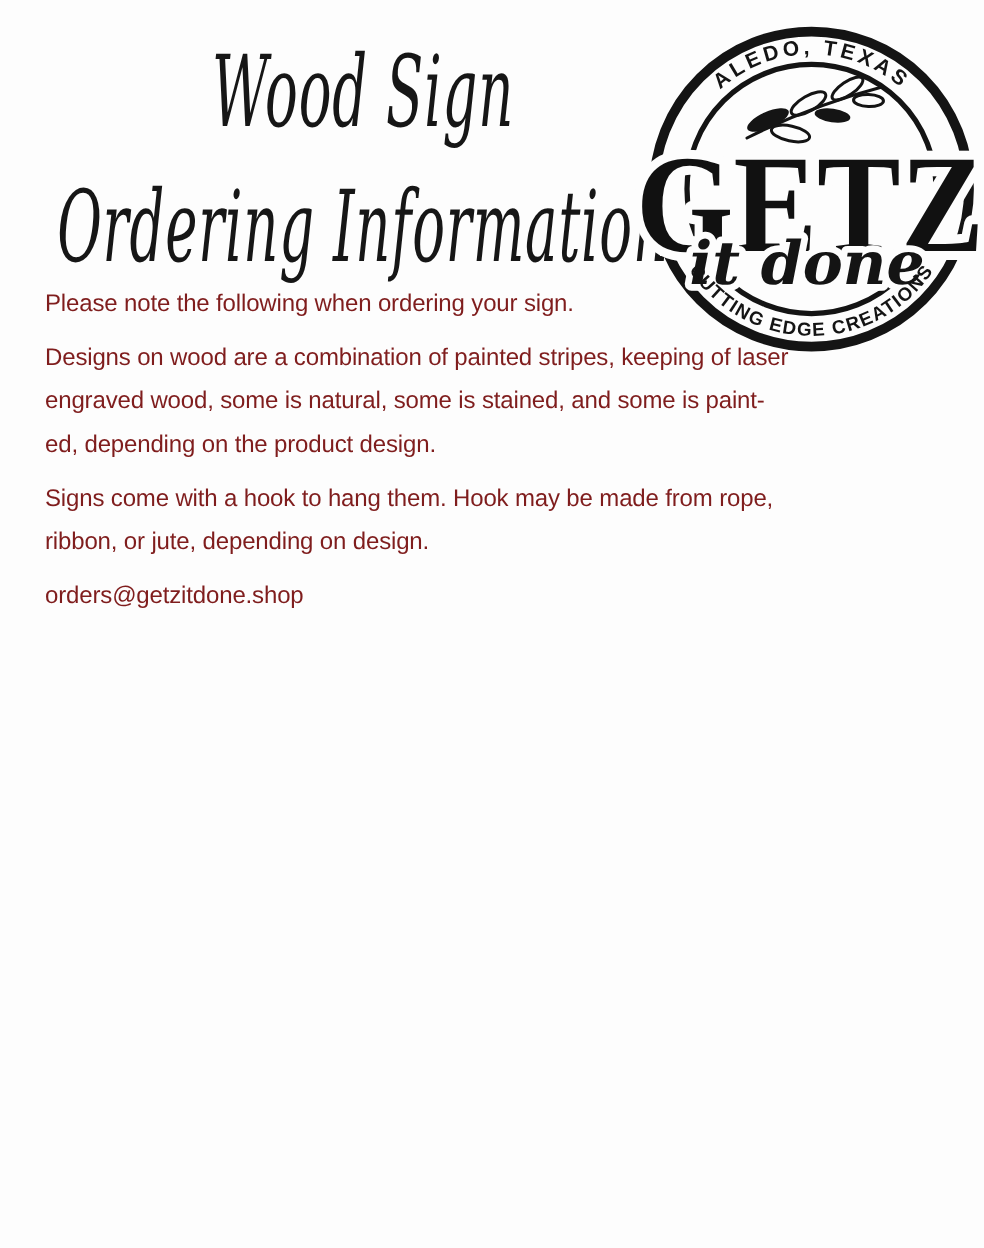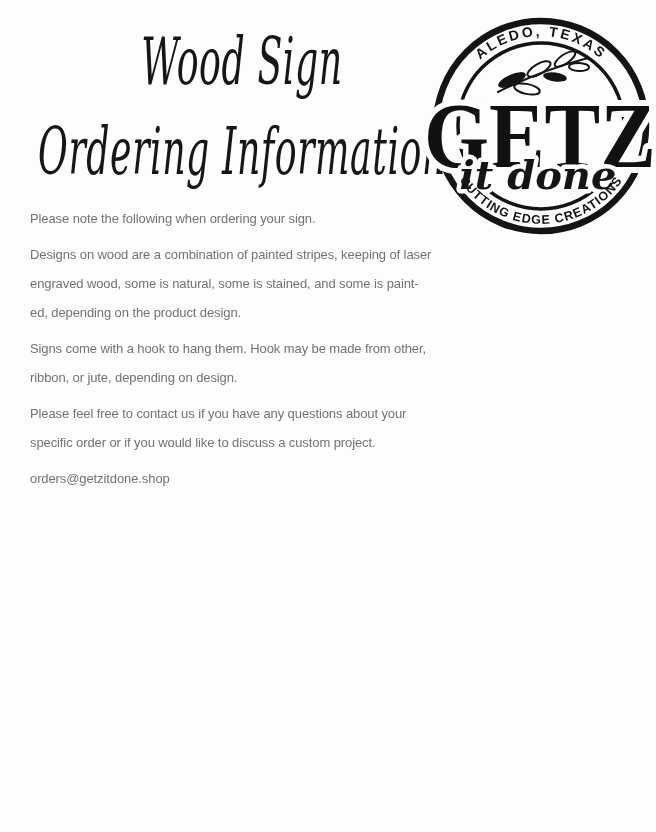--- a/index.html
+++ b/index.html
@@ -69,24 +69,24 @@
     fill: #141414;
     paint-order: stroke fill;
     stroke: #fdfdfd;
     stroke-width: 9px;
     stroke-linejoin: round;
   }
   
   .content {
     position: absolute;
     left: 30px;
-    top: 204px;
+    top: 188px;
     width: 616px;
-    color: #737373;
-    font-size: 13px;
+    color: #7f1d1d;
+    font-size: 16px;
     line-height: 29px;
     letter-spacing: -0.1px;
   }
   .content p {
     margin: 0 0 7px 0;
     white-space: pre-line;
   }
   .content p.email {
     margin-bottom: 0;
   }
@@ -132,20 +132,18 @@
     <text class="arc-text arc-bottom">
       <textPath href="#arcBottom" startOffset="50%" text-anchor="middle">CUTTING EDGE CREATIONS</textPath>
     </text>
   </svg>
 
   <div class="content">
     <p>Please note the following when ordering your sign.</p>
     <p>Designs on wood are a combination of painted stripes, keeping of laser
 engraved wood, some is natural, some is stained, and some is paint-
 ed, depending on the product design.</p>
-    <p>Signs come with a hook to hang them. Hook may be made from other,
+    <p>Signs come with a hook to hang them. Hook may be made from rope,
 ribbon, or jute, depending on design.</p>
-    <p>Please feel free to contact us if you have any questions about your
-specific order or if you would like to discuss a custom project.</p>
     <p class="email">orders@getzitdone.shop</p>
   </div>
 
 </div>
 
 </body></html>

